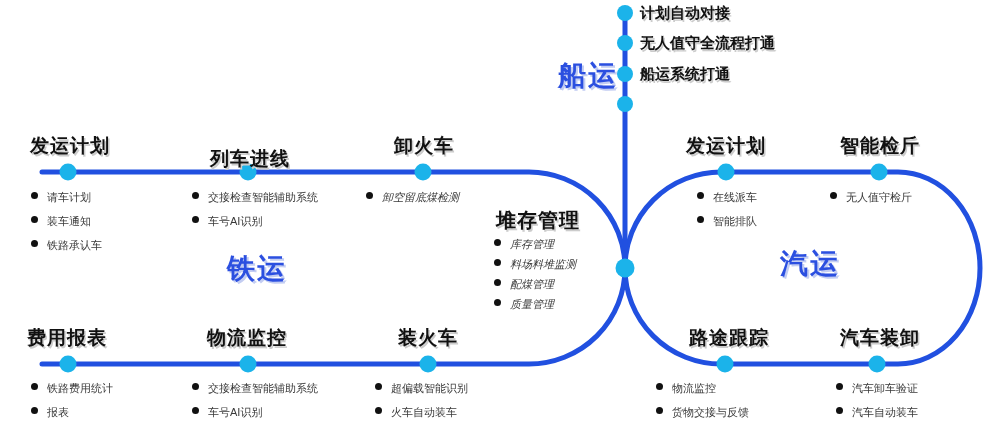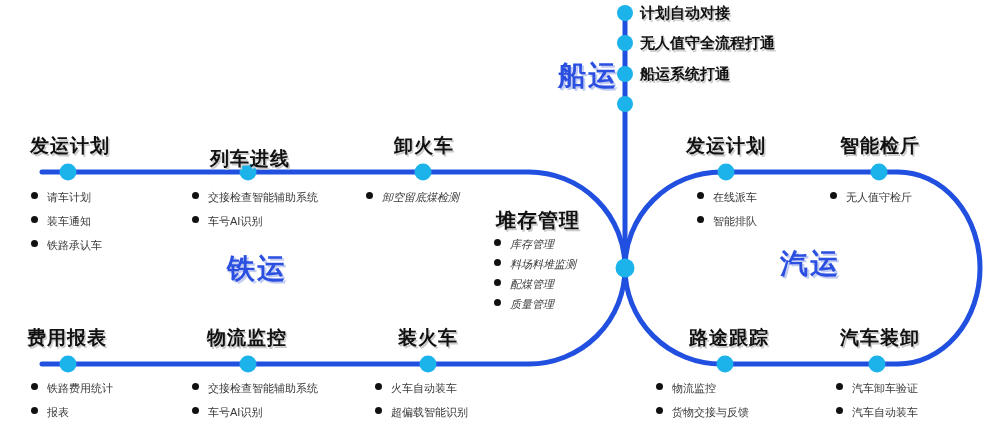--- a/index.html
+++ b/index.html
@@ -144,22 +144,22 @@
   </ul>
 
   <div class="node-title" style="left:247px; top:325px;">物流监控</div>
   <ul class="node-list" style="left:192px; top:376px;">
     <li>交接检查智能辅助系统</li>
     <li>车号AI识别</li>
   </ul>
 
   <div class="node-title" style="left:428px; top:325px;">装火车</div>
   <ul class="node-list" style="left:375px; top:376px;">
+    <li>超偏载智能识别</li>
     <li>火车自动装车</li>
-    <li>超偏载智能识别</li>
   </ul>
 
   <div class="node-title" style="left:729px; top:325px;">路途跟踪</div>
   <ul class="node-list" style="left:656px; top:376px;">
     <li>物流监控</li>
     <li>货物交接与反馈</li>
   </ul>
 
   <div class="node-title" style="left:880px; top:325px;">汽车装卸</div>
   <ul class="node-list" style="left:836px; top:376px;">

